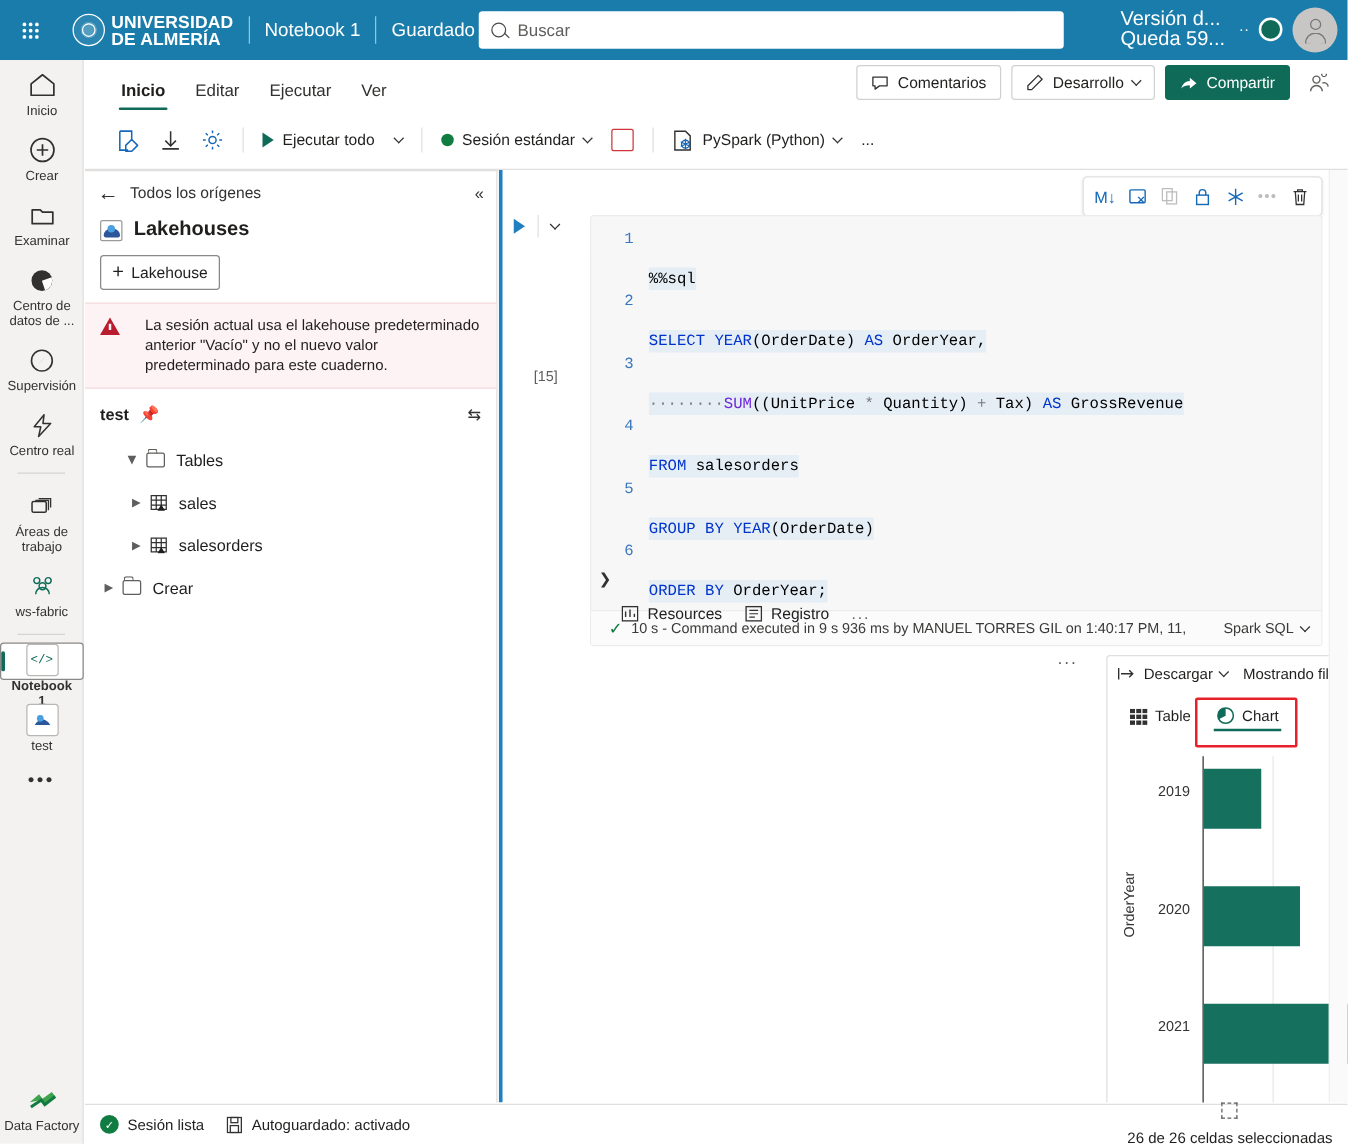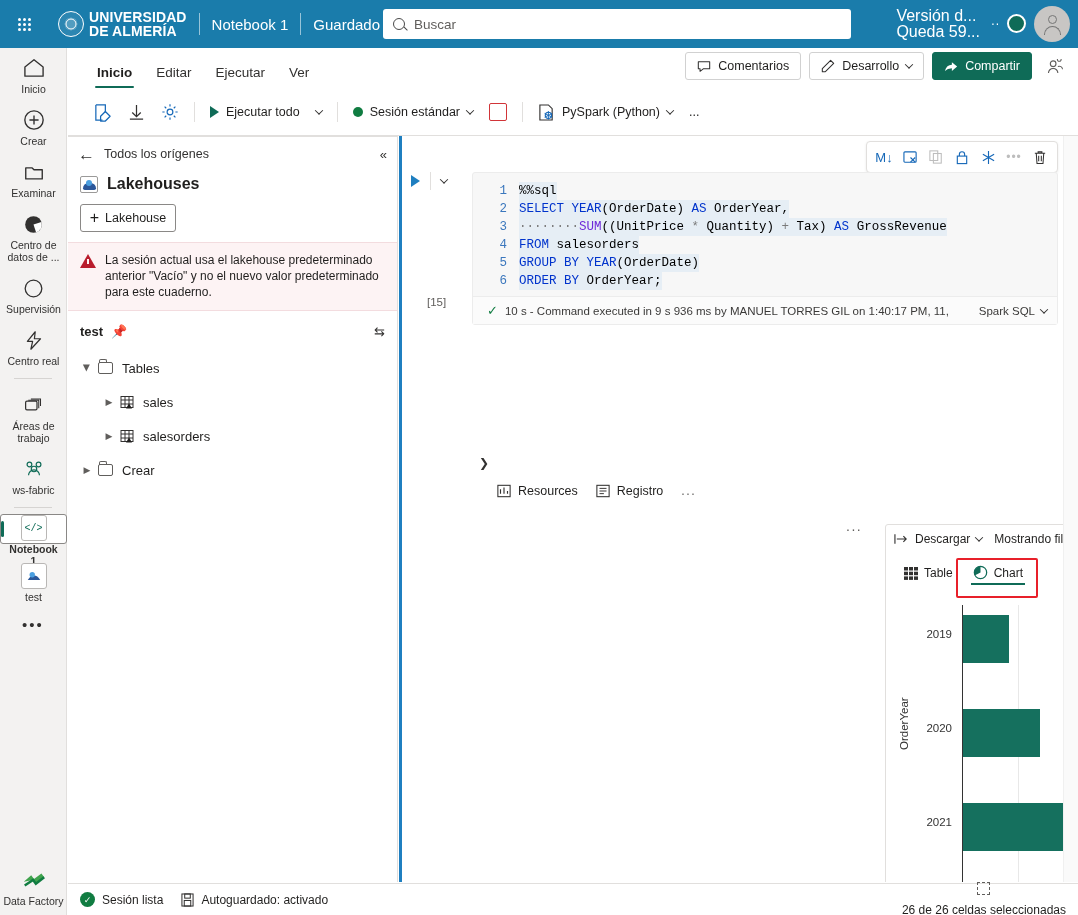--- a/index.html
+++ b/index.html
@@ -70,21 +70,21 @@
   #exp-title-row { display:flex; align-items:center; padding:4px 12px 2px; }
   .lh-icon { width:18px;height:17px;border:1px solid #9b9a99;border-radius:2px;background:#fff;position:relative;overflow:hidden;flex:0 0 auto;}
   .lh-icon::before{content:"";position:absolute;left:2px;bottom:2px;width:13px;height:7px;border-radius:6px 6px 2px 2px;background:#2b579a;}
   .lh-icon::after{content:"";position:absolute;left:5px;top:3px;width:6px;height:6px;border-radius:50%;background:#4a9fe0;}
   #exp-title { font-size:16px; font-weight:700; color:#201f1e; margin-left:9px; }
   #btn-lakehouse { margin:9px 12px 0; width:96px; height:28px; border:1px solid #8a8886; border-radius:3px; background:#fff;
                    display:flex; align-items:center; justify-content:center; font-size:12.5px; cursor:pointer; color:#201f1e;}
   #btn-lakehouse .plus { font-size:16px; margin-right:6px; font-weight:300; }
   #warn {
     margin-top:10px; background:#fdf3f4; border-top:1px solid #f3dcdf; border-bottom:1px solid #f3dcdf;
-    padding:9px 12px 10px 12px; display:flex; gap:9px;
+    padding:9px 12px 10px 12px; display:flex; gap:20px;
   }
   .warn-tri { width:0;height:0;border-left:8px solid transparent;border-right:8px solid transparent;border-bottom:14px solid #b91c2c; flex:0 0 auto; margin-top:2px; position:relative;}
   .warn-tri::after{content:"";position:absolute;left:-1px;top:5px;width:2px;height:5px;background:#fdf3f4;}
   #warn-text { font-size:12px; color:#201f1e; line-height:16px; }
   #ds-row { display:flex; align-items:center; padding:13px 12px 0; }
   #ds-name { font-size:13px; font-weight:700; color:#201f1e; }
   #ds-pin { margin-left:8px; font-size:13px; color:#323130; cursor:pointer;}
   #ds-swap { margin-left:auto; font-size:13px; color:#323130; cursor:pointer;}
   .tree { margin-top:12px; }
   .tnode { display:flex; align-items:center; height:34px; font-size:13px; color:#201f1e; cursor:pointer; }
@@ -127,21 +127,21 @@
 
   #runcol { position:absolute; left:12px; top:36px; width:60px; }
   #run-tri { width:0;height:0;border-left:9px solid #1f7fc0;border-top:6px solid transparent;border-bottom:6px solid transparent; cursor:pointer;}
   #runcol .sep { width:1px;height:18px;background:#e1dfdd; }
   #cell-index { position:absolute; left:28px; top:160px; font-size:11.5px; color:#605e5c; }
 
   #codebox { position:absolute; left:73px; top:36px; width:586px; background:#f7f7f7; border:1px solid #ececec; border-radius:3px; }
   #code { padding:9px 0 6px 0; font-family:"Liberation Mono", monospace; font-size:12.5px; line-height:18px; }
   .cline { display:flex; }
   .lno { width:46px; text-align:right; padding-right:12px; color:#3b77bd; flex:0 0 auto; }
-  .ctext { white-space:pre; }
+  .ctext { white-space:pre;margin-top:32px; }
   .kw { color:#0033cc; }
   .fn { color:#6d28d9; }
   .hl { background:#e6eef5; }
   .op { color:#7a7a7a; }
   #code-status { border-top:1px solid #ececec; display:flex; align-items:center; gap:7px; padding:6px 10px 6px 14px; font-size:11.5px; color:#3b3a39; background:#fbfbfb;}
   .check { color:#107c41; font-size:13px; }
   #code-status .lang { margin-left:auto; display:flex; align-items:center; gap:6px; }
 
   #outer-caret { position:absolute; left:80px; top:320px; font-size:12px; color:#323130; cursor:pointer; }
   #spark-row { position:absolute; left:80px; top:348px; display:flex; align-items:center; gap:0; font-size:12.5px; color:#201f1e;}
@@ -434,21 +434,21 @@
   <div id="warn">
     <span class="warn-tri"></span>
     <span id="warn-text">La sesión actual usa el lakehouse predeterminado anterior "Vacío" y no el nuevo valor predeterminado para este cuaderno.</span>
   </div>
   <div id="ds-row">
     <span id="ds-name">test</span>
     <span id="ds-pin">📌</span>
     <span id="ds-swap">⇆</span>
   </div>
   <div class="tree">
-    <div class="tnode" style="padding-left:8px;">
+    <div class="tnode" style="padding-left:8px;margin-left:19px;">
       <span class="tcaret down">▶</span>
       <span class="folder"></span>
       <span>Tables</span>
     </div>
     <div class="tnode" style="padding-left:30px;">
       <span class="tcaret">▶</span>
       <span class="tbl">
         <svg width="14" height="14" viewBox="0 0 14 14">
             <rect x="1" y="1.5" width="12" height="11" fill="none" stroke="#323130" stroke-width="1"></rect>
             <path d="M1 5h12M1 9h12M5 1.5v11M9 1.5v11" stroke="#323130" stroke-width="1"></path>

